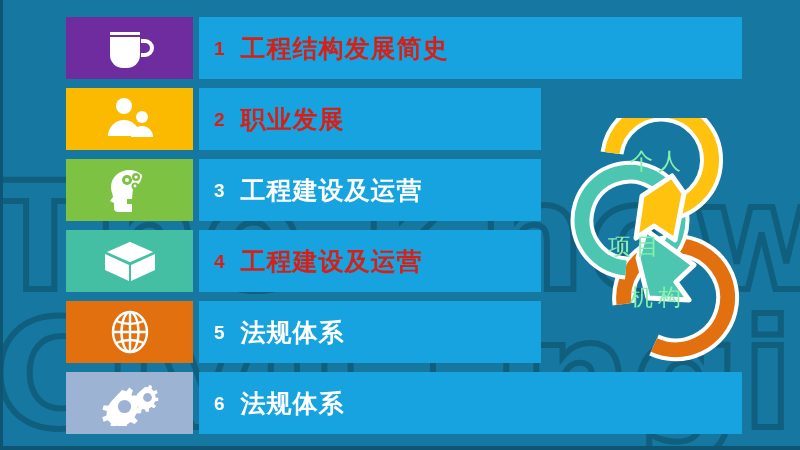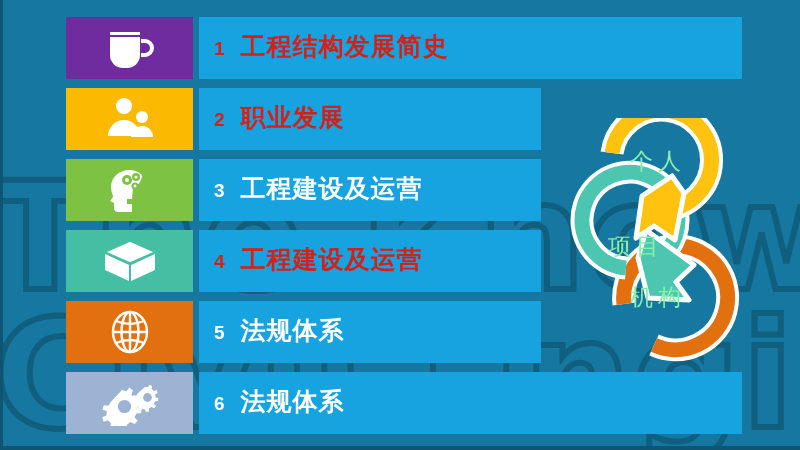--- a/index.html
+++ b/index.html
@@ -84,21 +84,21 @@
   }
   .row-num {
     font-size: 19px;
     font-weight: 700;
     font-family: "Liberation Sans", sans-serif;
     margin-right: 16px;
     line-height: 1;
   }
   .row-title {
     font-size: 25px;
-    font-family: Liberation Mono, monospace;
+    font-family: Liberation Serif, serif;
     letter-spacing: 1px;
     line-height: 1;
     white-space: nowrap;
   }
   .t-red  { color: #D81F15; font-weight: 700; }
   .t-white{ color: #FFFFFF; font-weight: 700; }
 
   
   #row-1 { top: 17px;  width: 676px; }
   #row-2 { top: 88px;  width: 475px; }

